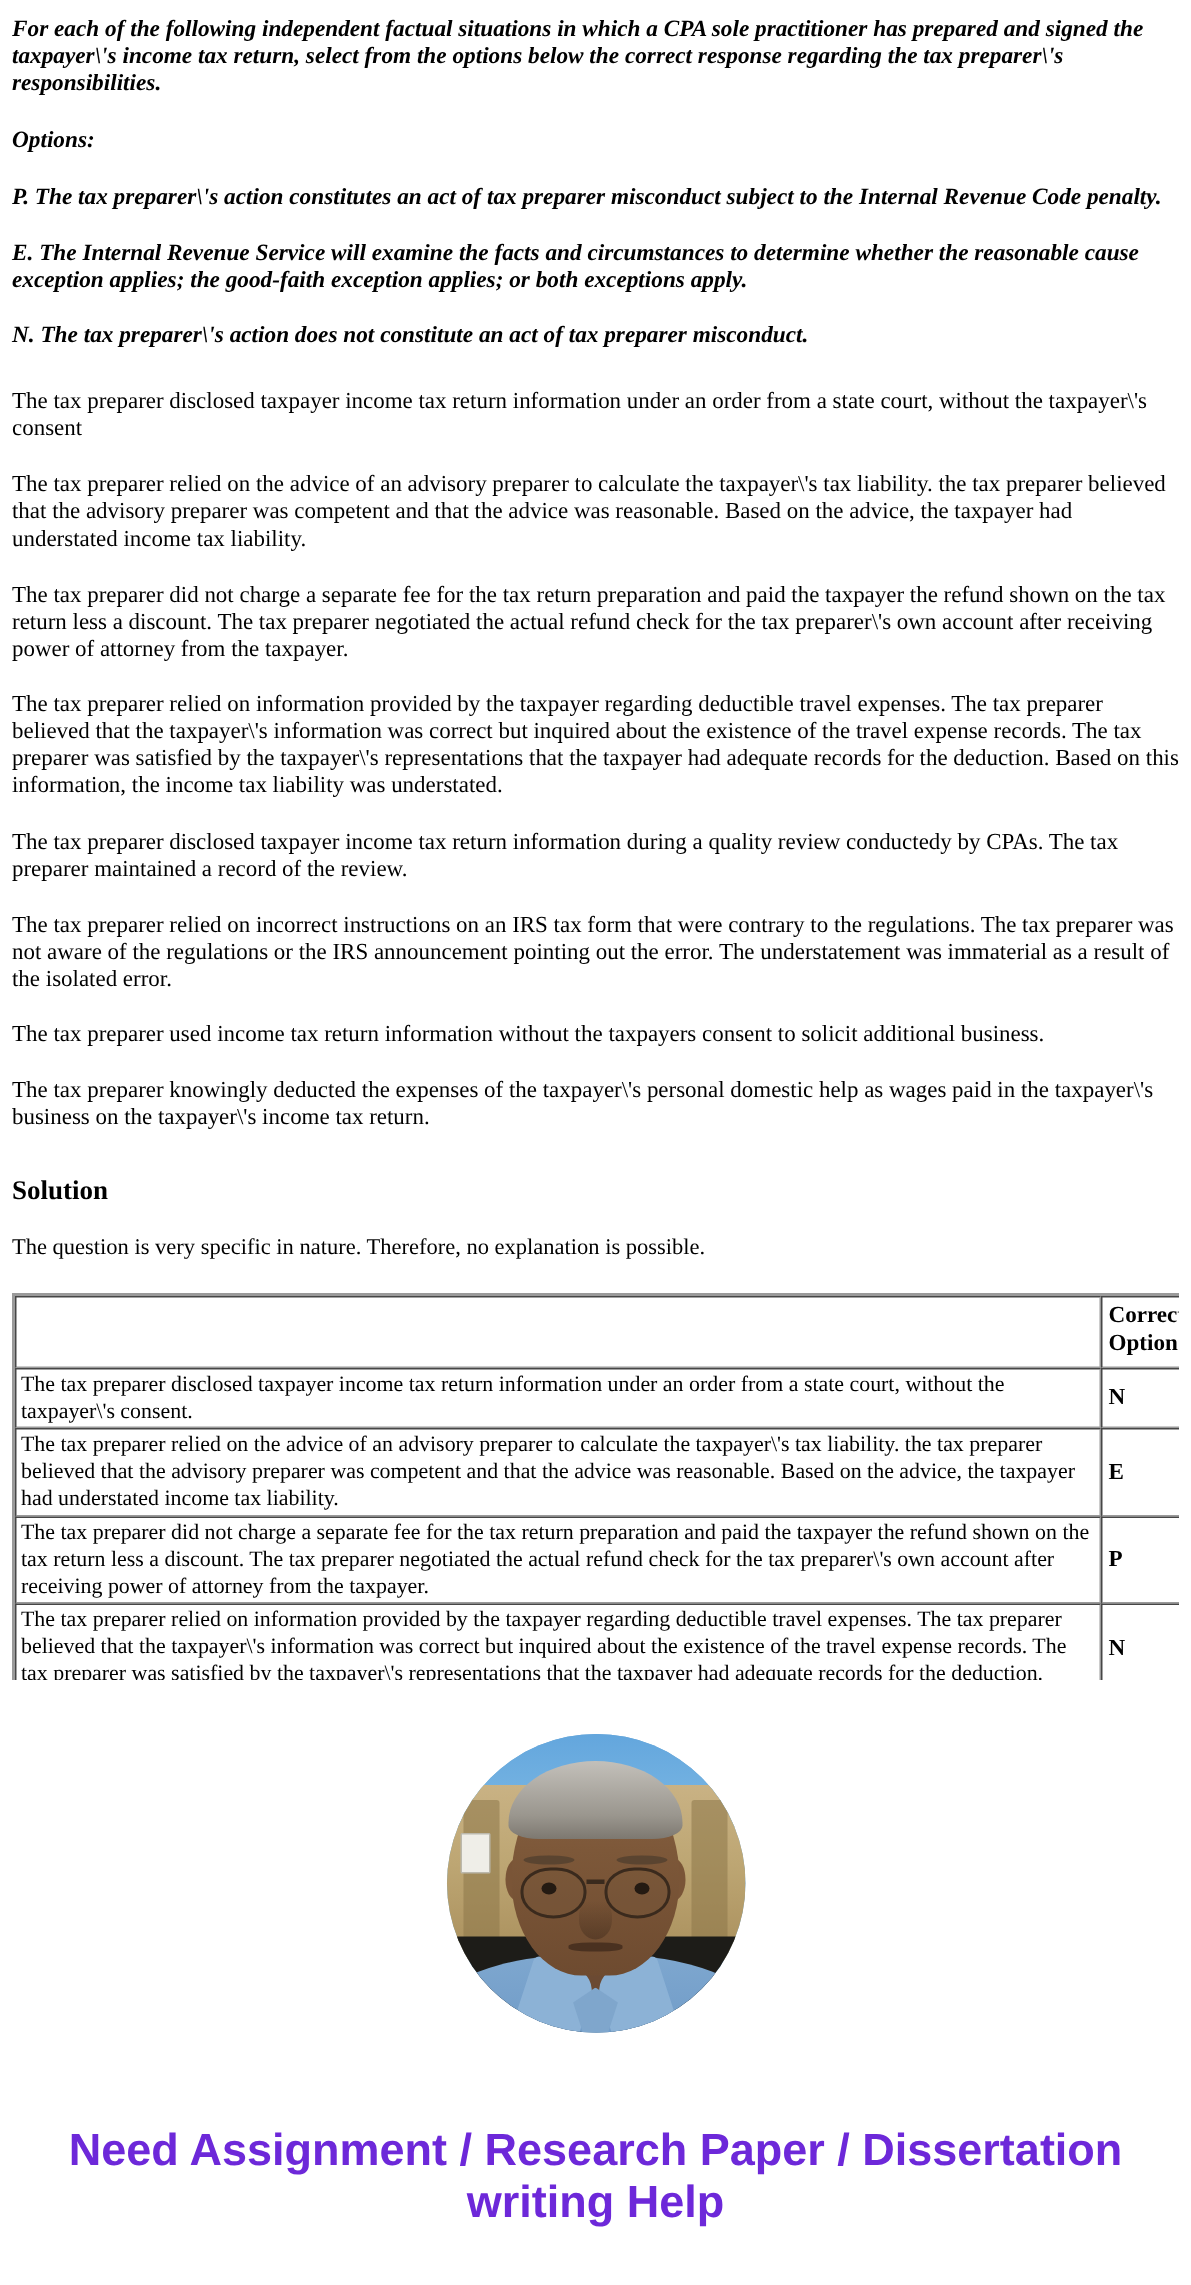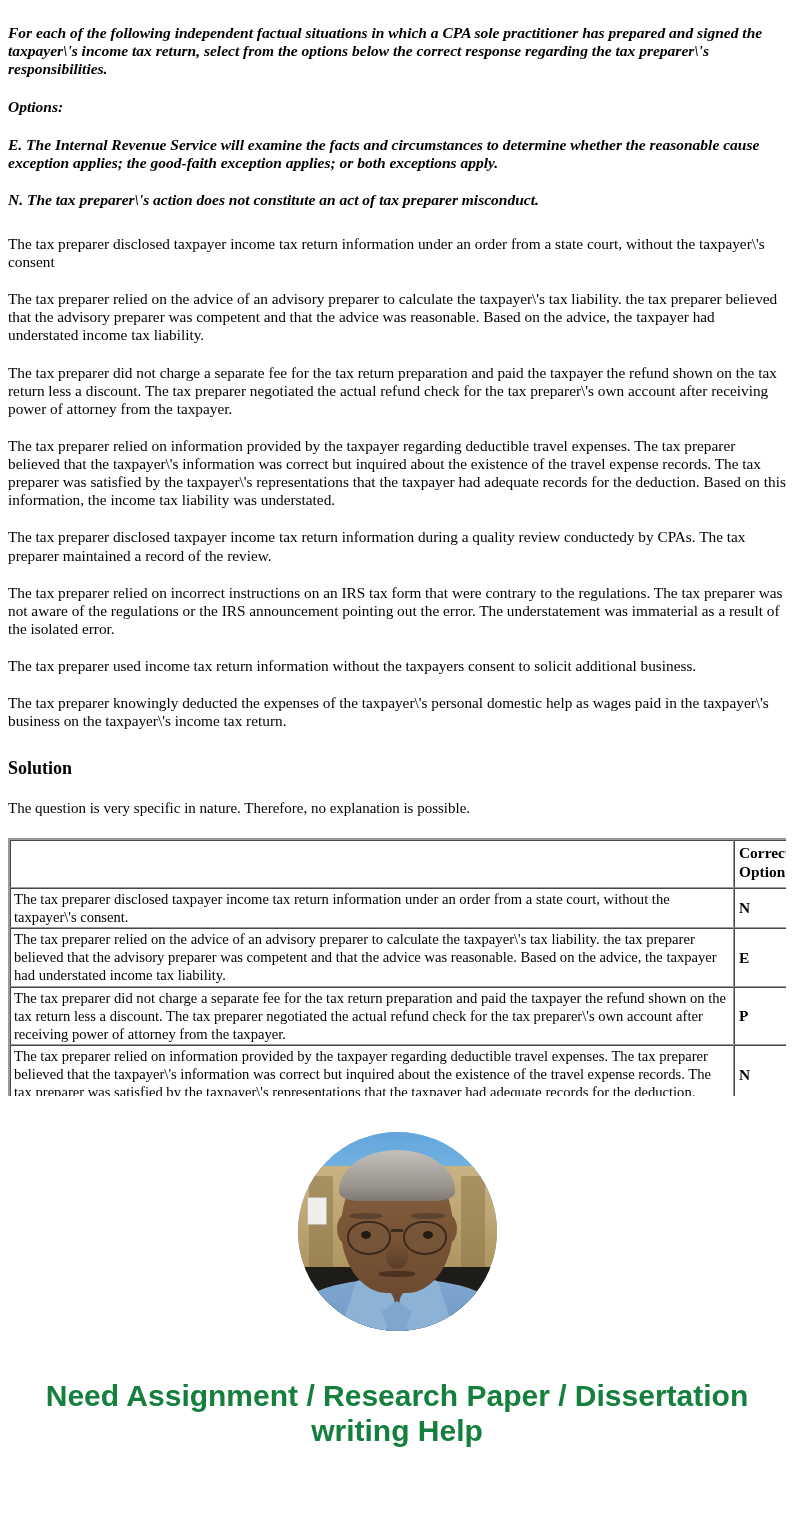--- a/index.html
+++ b/index.html
@@ -22,21 +22,21 @@
   }
 
   
   p.prompt {
     font-weight: bold;
     font-style: italic;
     font-size: 15.5px;
     line-height: 1.17;
     margin: 11px 0 0 0;
   }
-  p.prompt.first { margin-top: 24px; }
+  p.prompt.first { margin-top: 11px; }
   p.optlabel {
     font-weight: bold;
     font-style: italic;
     font-size: 15.5px;
     line-height: 1.17;
     margin: 20px 0 12px 0;
   }
   p.option {
     font-weight: bold;
     font-style: italic;
@@ -226,40 +226,41 @@
     border-radius: 40% 40% 50% 50%;
   }
   .av-mouth {
     position: absolute; left: 50%; top: 70%; width: 18%; height: 3%;
     margin-left: -9%;
     background: #4a3120; border-radius: 40%;
   }
 
   
   .footer {
-    margin-top: 50px;
+    margin-top: 64px;
     text-align: center;
     font-family: "Liberation Sans", "DejaVu Sans", sans-serif;
     font-weight: bold;
     font-size: 30px;
     line-height: 1.0;
-    color: #15803d;
+    color: #6d28d9;
   }
   .footer .line { display: block; margin-bottom: 5px; }
   .footer .line:last-child { margin-bottom: 0; }
 </style>
 </head>
 <body>
 
 <div class="page">
 
   <p class="prompt first">For each of the following independent factual situations in which a CPA sole practitioner has prepared and signed the taxpayer\'s income tax return, select from the options below the correct response regarding the tax preparer\'s responsibilities.</p>
 
   <p class="optlabel">Options:</p>
 
+  <p class="option">P. The tax preparer\'s action constitutes an act of tax preparer misconduct subject to the Internal Revenue Code penalty.</p>
   <p class="option">E. The Internal Revenue Service will examine the facts and circumstances to determine whether the reasonable cause exception applies; the good-faith exception applies; or both exceptions apply.</p>
   <p class="option">N. The tax preparer\'s action does not constitute an act of tax preparer misconduct.</p>
 
   <p class="situation firstsit">The tax preparer disclosed taxpayer income tax return information under an order from a state court, without the taxpayer\'s consent</p>
   <p class="situation">The tax preparer relied on the advice of an advisory preparer to calculate the taxpayer\'s tax liability. the tax preparer believed that the advisory preparer was competent and that the advice was reasonable. Based on the advice, the taxpayer had understated income tax liability.</p>
   <p class="situation">The tax preparer did not charge a separate fee for the tax return preparation and paid the taxpayer the refund shown on the tax return less a discount. The tax preparer negotiated the actual refund check for the tax preparer\'s own account after receiving power of attorney from the taxpayer.</p>
   <p class="situation">The tax preparer relied on information provided by the taxpayer regarding deductible travel expenses. The tax preparer believed that the taxpayer\'s information was correct but inquired about the existence of the travel expense records. The tax preparer was satisfied by the taxpayer\'s representations that the taxpayer had adequate records for the deduction. Based on this information, the income tax liability was understated.</p>
   <p class="situation">The tax preparer disclosed taxpayer income tax return information during a quality review conductedy by CPAs. The tax preparer maintained a record of the review.</p>
   <p class="situation">The tax preparer relied on incorrect instructions on an IRS tax form that were contrary to the regulations. The tax preparer was not aware of the regulations or the IRS announcement pointing out the error. The understatement was immaterial as a result of the isolated error.</p>
   <p class="situation">The tax preparer used income tax return information without the taxpayers consent to solicit additional business.</p>

